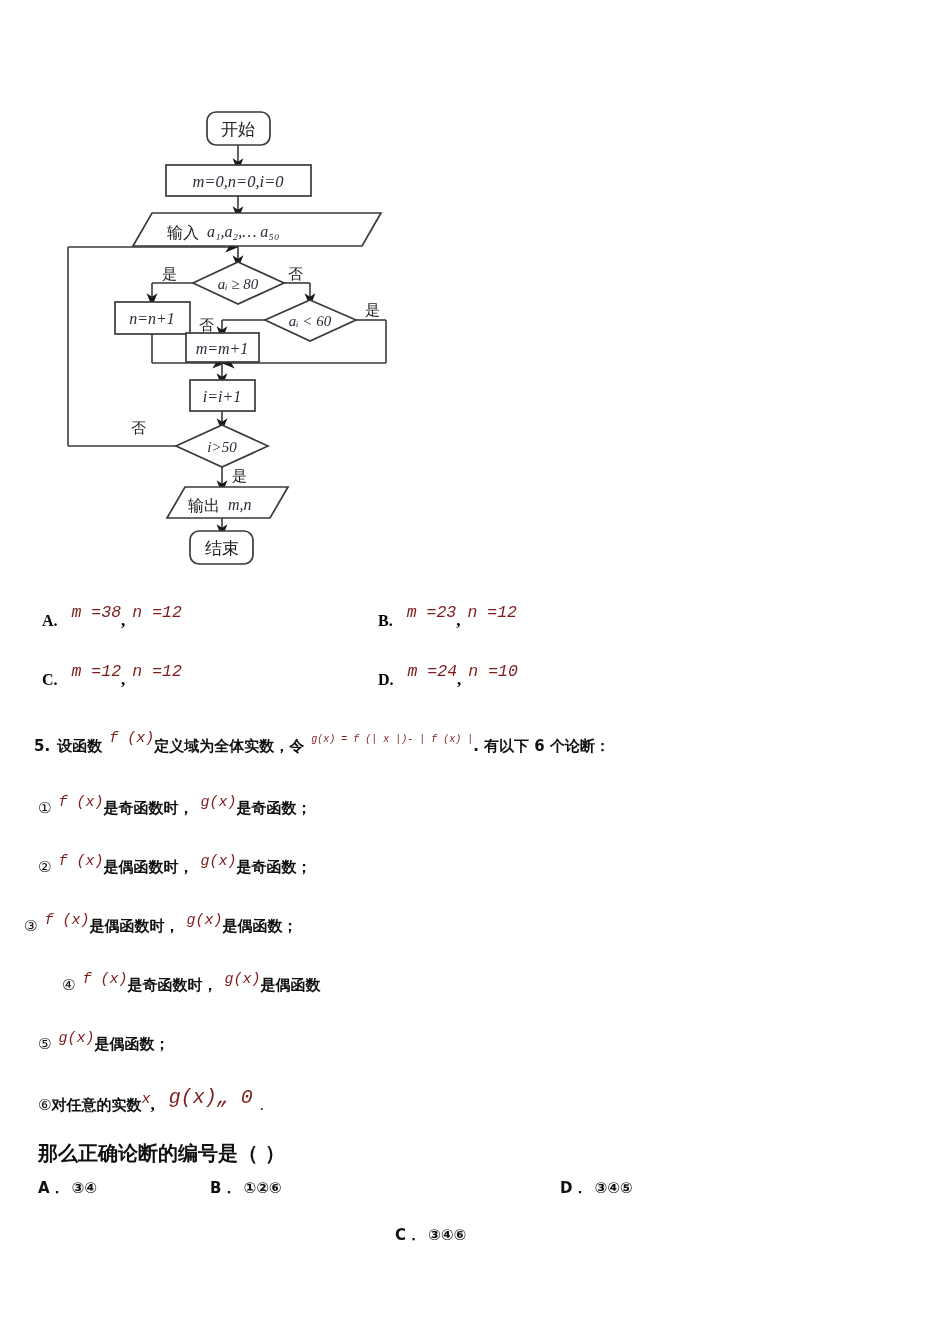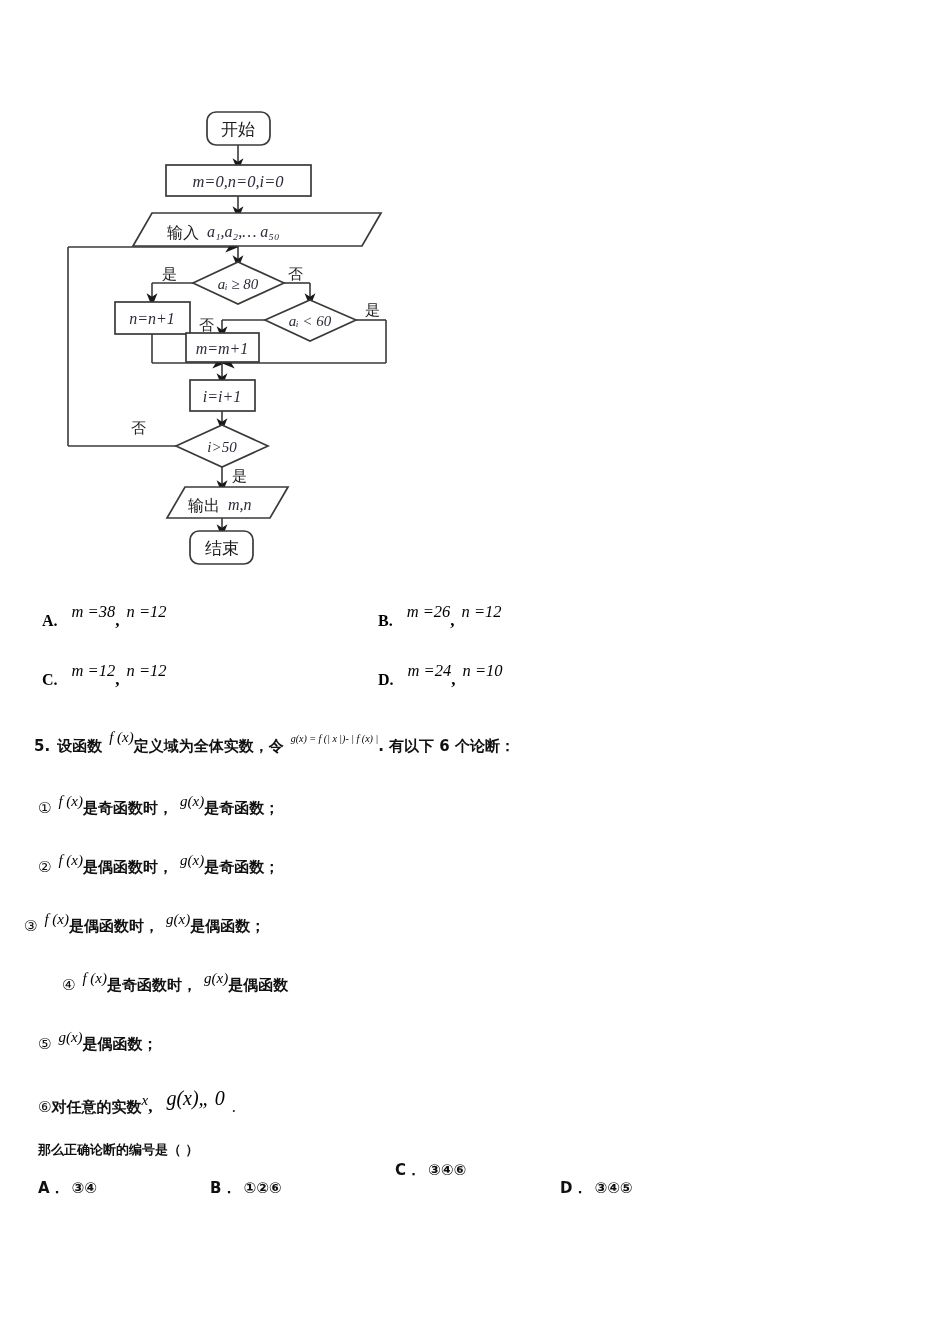--- a/index.html
+++ b/index.html
@@ -47,24 +47,24 @@
     font-weight: bold;
     font-size: 15px;
     color: #111;
   }
   .optlabel {
     font-family: "Liberation Serif", "DejaVu Serif", serif;
     font-weight: bold;
     font-size: 16px;
   }
   .mathi {
-    font-family: Liberation Serif, serif;
+    font-family: Liberation Mono, monospace;
     font-style: italic;
     font-size: 16.5px;
-    color: #000000;
+    color: #7f1d1d;
   }
   .mathn {
     font-family: "Liberation Serif", "DejaVu Serif", serif;
     font-size: 16.5px;
     color: #222;
   }
   .raise {
     position: relative;
     top: -9px;
   }
@@ -196,21 +196,21 @@
       <text class="fc-cn" x="222" y="554" font-size="17" text-anchor="middle">结束</text>
     </g>
   </svg>
 </div>
 
 <div class="line" style="left:42px; top:612px;">
   <span class="optlabel">A.</span><span class="sp-m"></span><span class="mathi raise">m =38</span><span class="comma">,</span><span class="sp-s"></span><span class="mathi raise">n =12</span>
 </div>
 
 <div class="line" style="left:378px; top:612px;">
-  <span class="optlabel">B.</span><span class="sp-m"></span><span class="mathi raise">m =26</span><span class="comma">,</span><span class="sp-s"></span><span class="mathi raise">n =12</span>
+  <span class="optlabel">B.</span><span class="sp-m"></span><span class="mathi raise">m =23</span><span class="comma">,</span><span class="sp-s"></span><span class="mathi raise">n =12</span>
 </div>
 
 <div class="line" style="left:42px; top:671px;">
   <span class="optlabel">C.</span><span class="sp-m"></span><span class="mathi raise">m =12</span><span class="comma">,</span><span class="sp-s"></span><span class="mathi raise">n =12</span>
 </div>
 
 <div class="line" style="left:378px; top:671px;">
   <span class="optlabel">D.</span><span class="sp-m"></span><span class="mathi raise">m =24</span><span class="comma">,</span><span class="sp-s"></span><span class="mathi raise">n =10</span>
 </div>
 
@@ -235,26 +235,26 @@
 </div>
 
 <div class="line" style="left:38px; top:1036px;">
   <span class="circnum">⑤</span><span class="sp-s"></span><span class="mathi raise-sm" style="font-size:15px;">g(x)</span><span class="cn">是偶函数；</span>
 </div>
 
 <div class="line" style="left:38px; top:1095px;">
   <span class="circnum">⑥</span><span class="cn">对任意的实数</span><span class="mathi raise-sm" style="font-size:15px;">x</span><span class="comma">,</span><span class="sp-m"></span><span class="mathi raise-sm" style="font-size:20px;">g(x)„ 0</span><span class="sp-s"></span><span class="mathn">.</span>
 </div>
 
-<div class="line cn" style="left:38px; top:1143px; font-size:13px;">那么正确论断的编号是（  ）</div>
+<div class="line cn" style="left:38px; top:1143px; font-size:20px;">那么正确论断的编号是（  ）</div>
 
 <div class="line" style="left:38px; top:1180px;">
   <span class="cn">A．</span><span class="sp-s"></span><span class="cn">③④</span>
 </div>
 <div class="line" style="left:210px; top:1180px;text-align:center;">
   <span class="cn">B．</span><span class="sp-s"></span><span class="cn">①②⑥</span>
 </div>
-<div class="line" style="left:395px; top:1162px;">
+<div class="line" style="left:395px; top:1227px;">
   <span class="cn">C．</span><span class="sp-s"></span><span class="cn">③④⑥</span>
 </div>
 <div class="line" style="left:560px; top:1180px;">
   <span class="cn">D．</span><span class="sp-s"></span><span class="cn">③④⑤</span>
 </div>
 
 </body></html>

